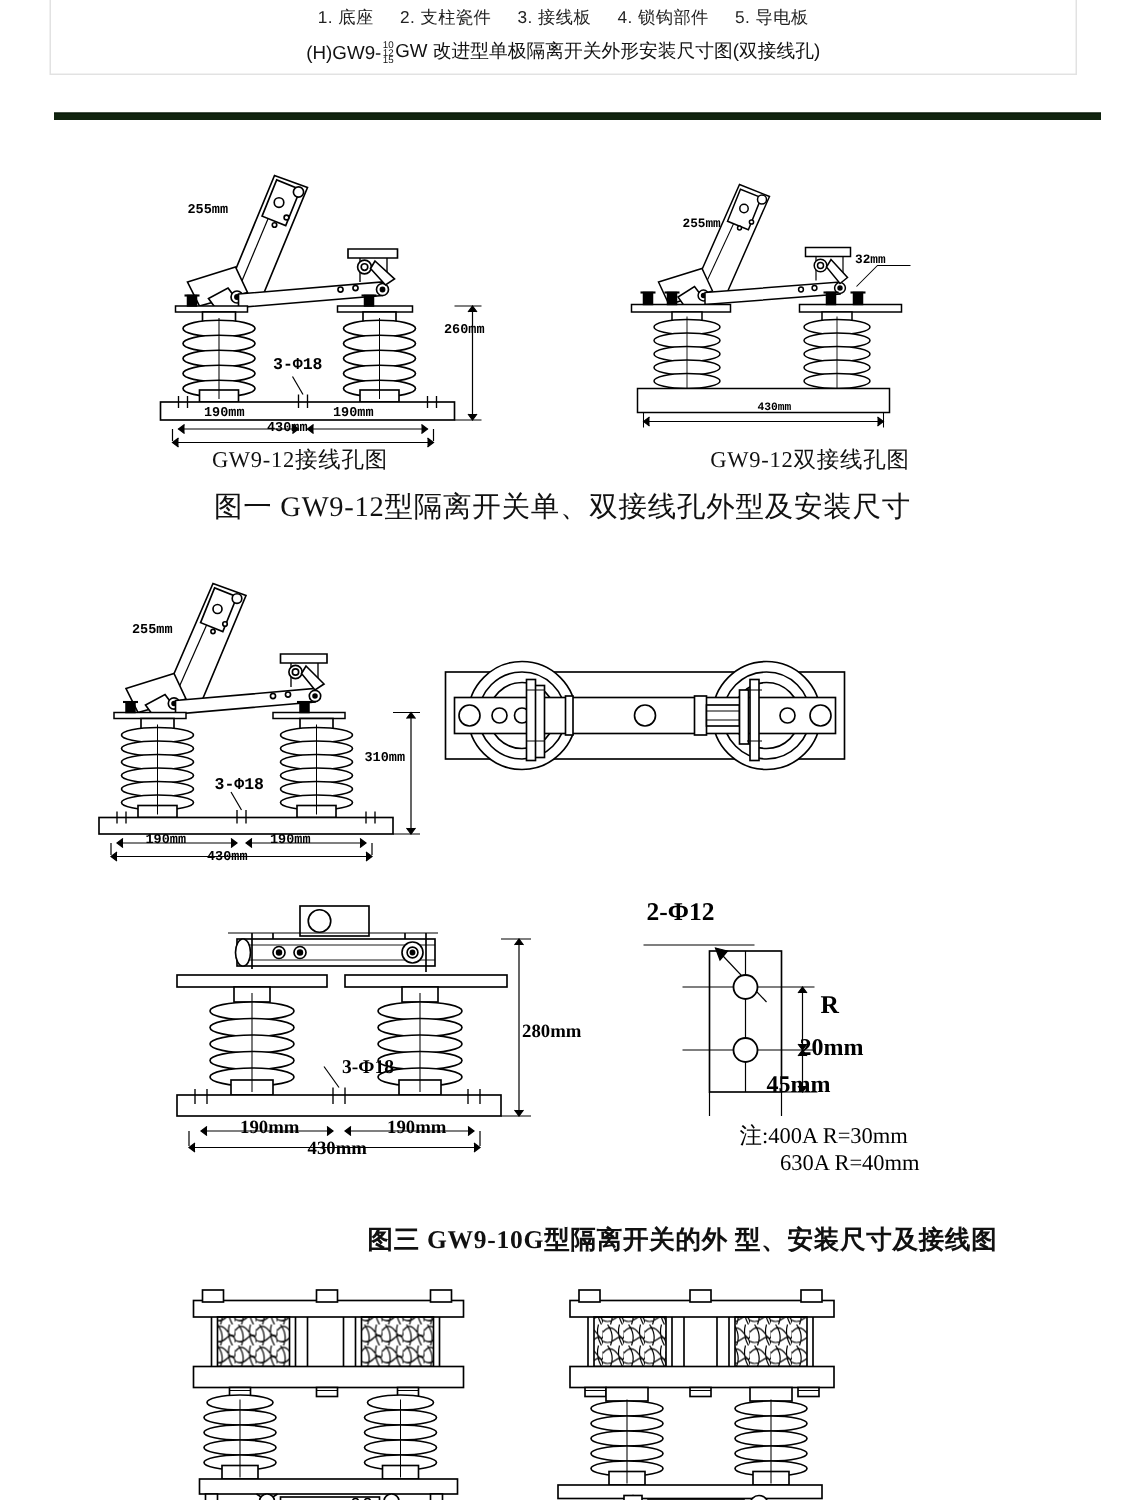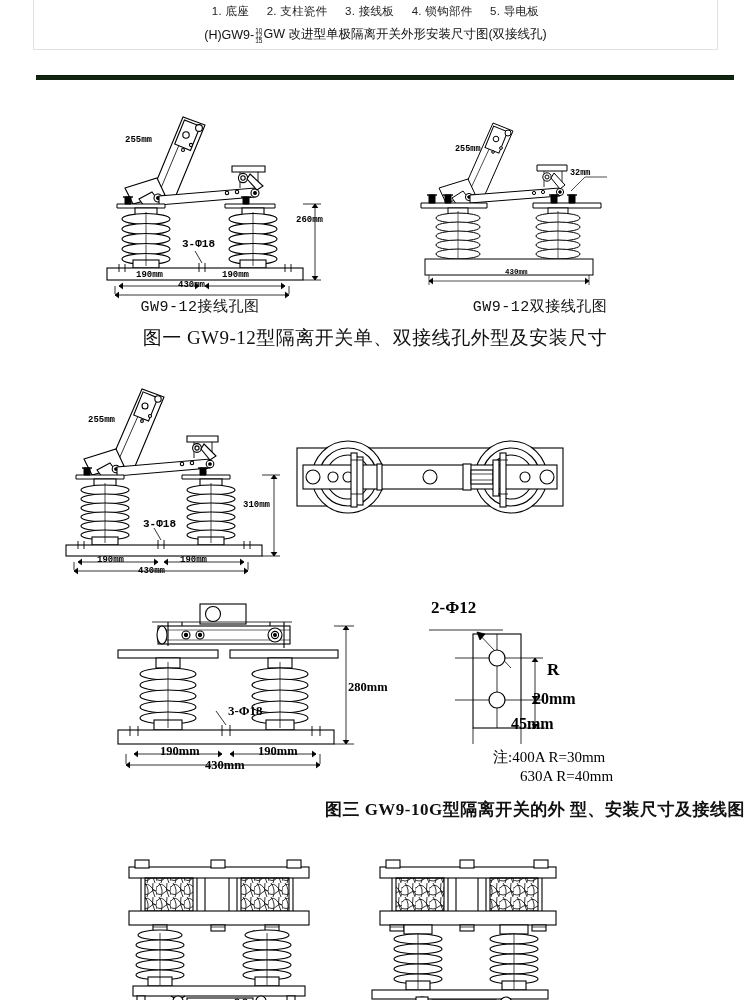--- a/index.html
+++ b/index.html
@@ -30,21 +30,21 @@
   .frac{display:inline-flex;flex-direction:column;line-height:.82;
         font-size:6.5px;margin:0 1px;transform:translateY(1px);}
   .rule{
     position:absolute;left:36px;top:75px;width:698px;height:4px;
     background:#11240f;border-top:1px solid #0b1a0a;
   }
 
   
   .fig{position:absolute;}
   .cap{position:absolute;text-align:center;color:#111;}
-  .sub-cap{font-size:15px;font-family:Liberation Mono, monospace;letter-spacing:.5px;}
+  .sub-cap{font-size:15px;font-family:Liberation Serif, serif;letter-spacing:.5px;}
   .main-cap{font-size:19px;font-weight:400;letter-spacing:.5px;}
   .main-cap-b{font-size:17px;font-weight:700;letter-spacing:.5px;}
   .dim{position:absolute;font-size:9px;font-weight:700;
        font-family:"Liberation Mono",monospace;color:#000;white-space:nowrap;}
   .dim-l{position:absolute;font-size:12.5px;font-weight:700;
        font-family:"Liberation Serif",serif;color:#000;white-space:nowrap;}
   .note{position:absolute;font-size:15px;font-weight:400;
        font-family:"Liberation Serif",serif;color:#000;white-space:nowrap;}
   svg{display:block;overflow:visible;}
   .ln{stroke:#000;fill:none;}
@@ -467,21 +467,21 @@
       </g>
     </svg>
   </div>
   <div class="dim-l" style="left:417px;top:598px;font-size:17px;margin-left:14px;">2-Φ12</div>
   <div class="dim-l" style="left:547px;top:660px;font-size:17px;">R</div>
   <div class="dim-l" style="left:533px;top:690px;font-size:16px;">20mm</div>
   <div class="dim-l" style="left:511px;top:715px;font-size:16px;">45mm</div>
   <div class="note" style="left:493px;top:748px;">注:400A  R=30mm</div>
   <div class="note" style="left:520px;top:768px;">630A  R=40mm</div>
 
-  <div class="cap main-cap-b" style="left:165px;top:798px;width:580px;text-align:right;">图三 GW9-10G型隔离开关的外 型、安装尺寸及接线图</div>
+  <div class="cap main-cap-b" style="left:165px;top:815px;width:580px;text-align:center;">图三 GW9-10G型隔离开关的外 型、安装尺寸及接线图</div>
 
   <div class="fig" style="left:115px;top:855px;">
     <svg width="230" height="150" viewBox="0 0 230 150">
       <defs>
         <pattern id="scrib1" width="14" height="14" patternUnits="userSpaceOnUse">
           <path d="M0 4 Q4 -2 9 5 T14 3 M-2 9 Q3 14 8 9 T14 12 M2 0 Q7 7 4 14 M10 0 Q8 7 12 14" stroke="#000" stroke-width=".8" fill="none"></path>
         </pattern>
       </defs>
 
       <g class="ln" stroke-width="1.1">

